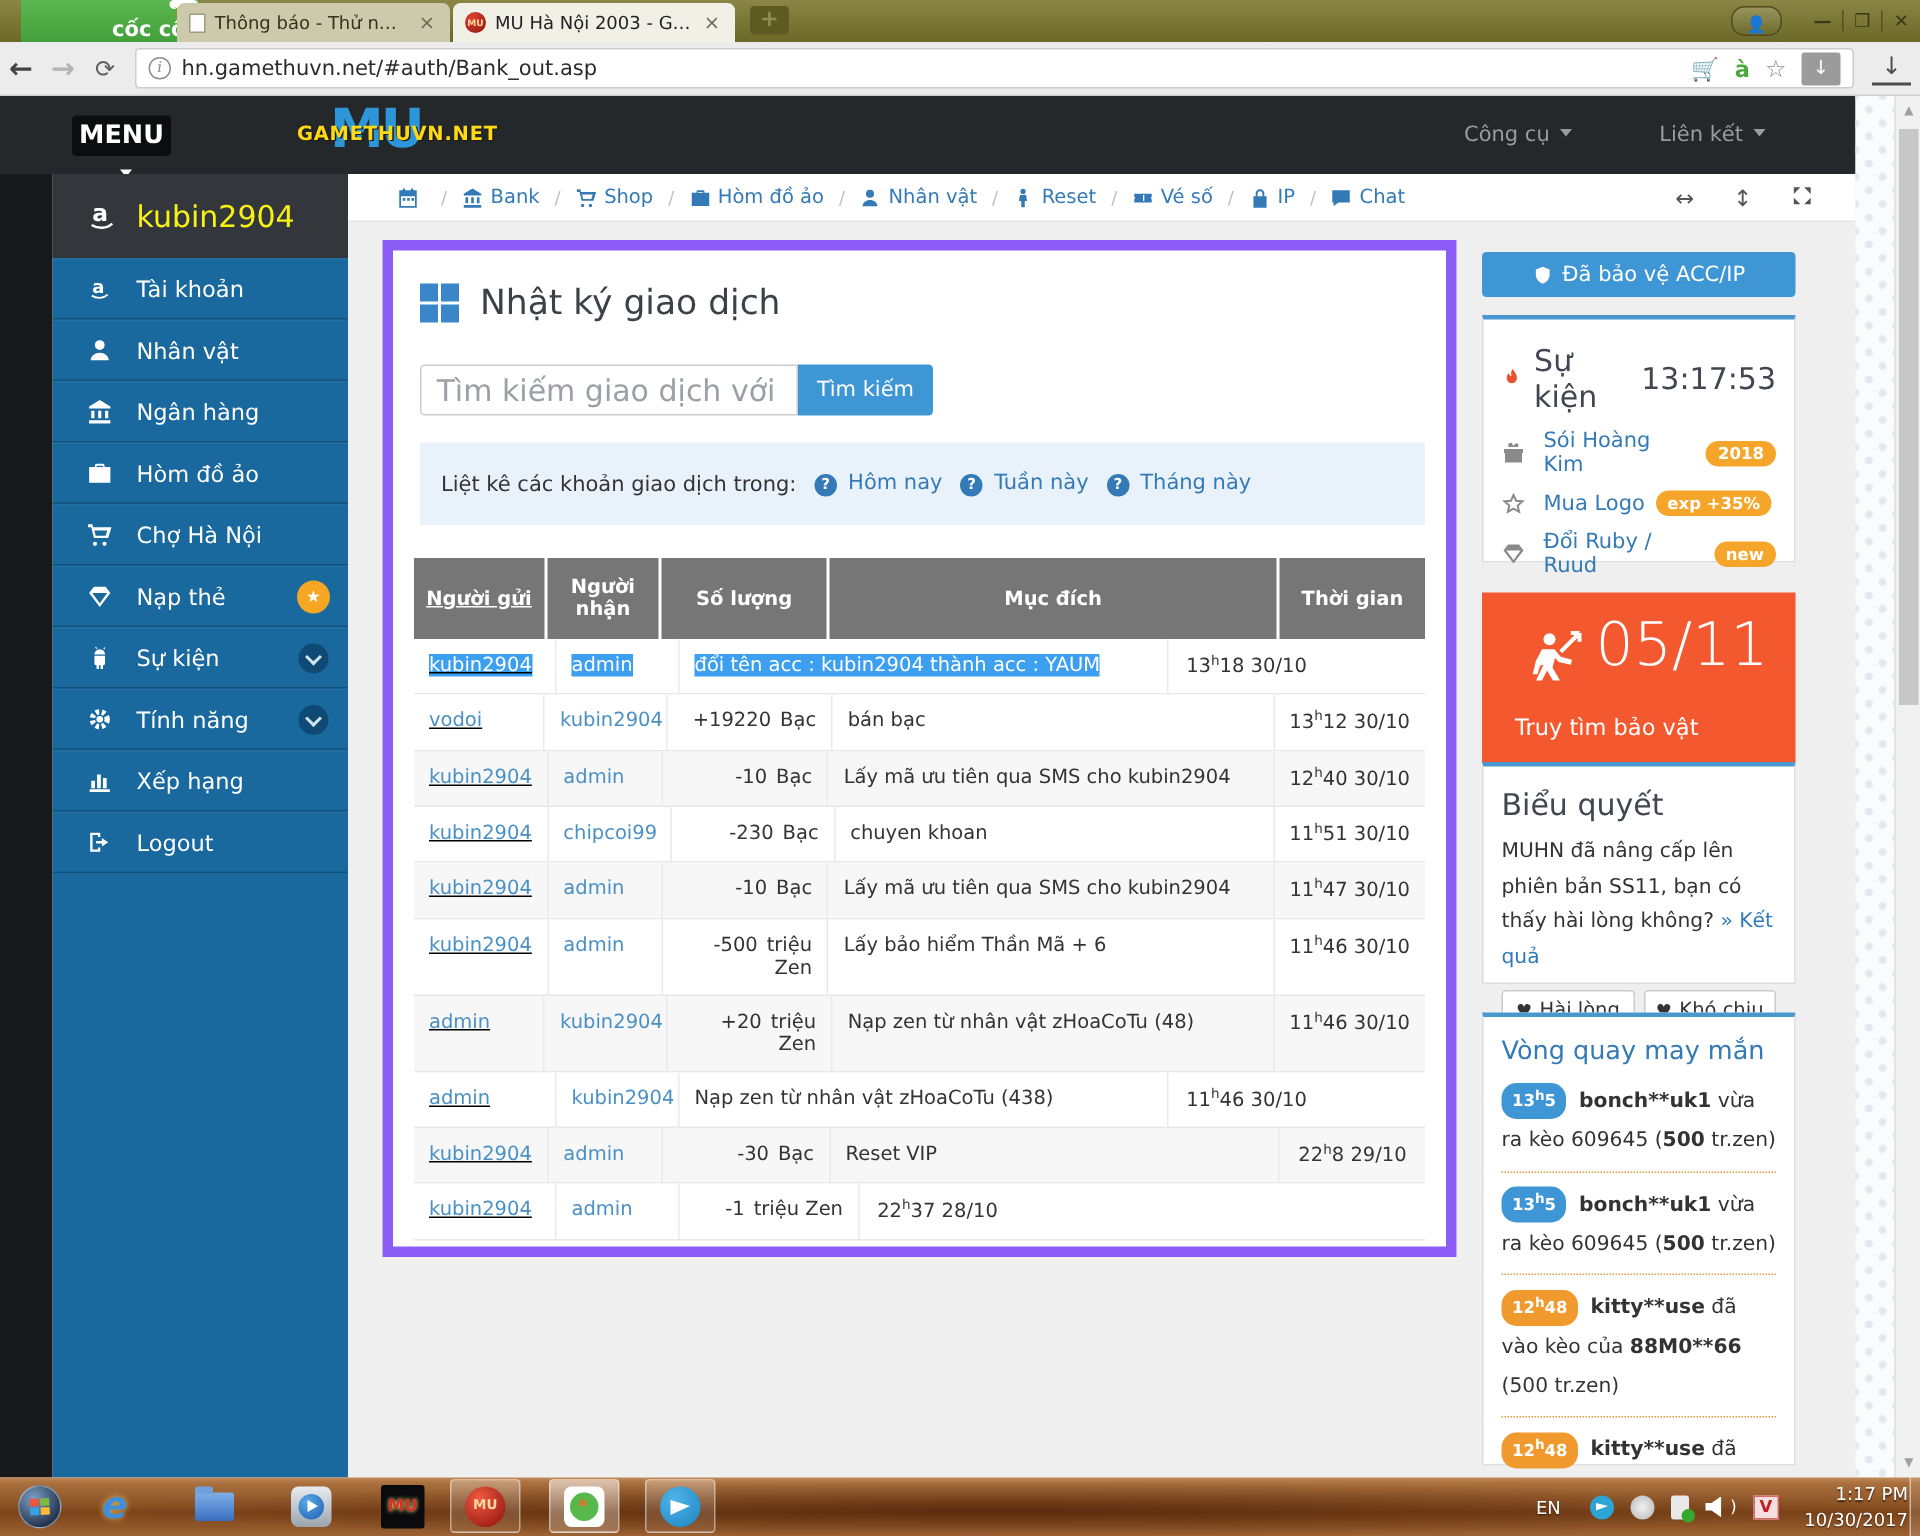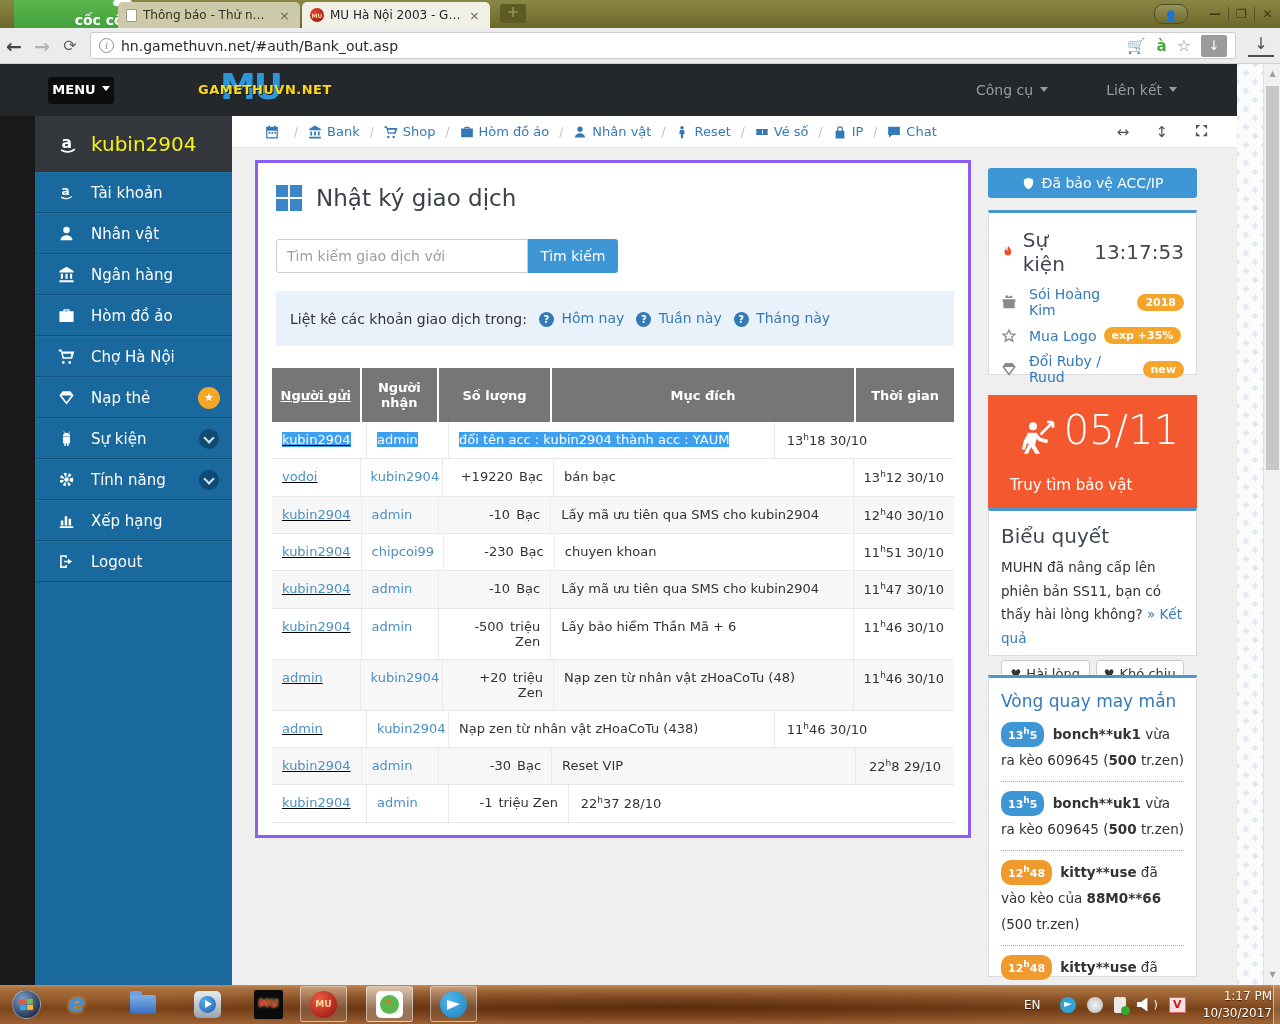--- a/index.html
+++ b/index.html
@@ -44,21 +44,21 @@
   .cart-g { color:#4aa83e; font-size:15px; }
   .a-letter { color:#4aa83e; font-size:15px; font-weight:bold; }
   .star-o { color:#8a8a8a; font-size:16px; }
   .dl-btn { width:26px; height:22px; background:#9b9b9b; border-radius:2px; color:#fff; text-align:center; line-height:21px; font-size:13px; }
   .dl-out { margin-left:12px; width:26px; text-align:center; color:#4d4d4d; font-size:16px; border-bottom:2px solid #4d4d4d; line-height:18px; height:22px; }
 
   
   .viewport { position:absolute; left:0; top:64px; width:1280px; height:921px; background:#efefef; }
   .left-strip { position:absolute; left:0; top:0; width:35px; height:921px; background:#17191b; }
   .site-header { position:absolute; left:0; top:0; width:1237px; height:52px; background:#24282b; }
-  .menu-btn { position:absolute; left:48px; top:13px; width:66px; height:27px; background:#0b0d0e; border-radius:3px; color:#fff; font-size:13px; font-weight:bold; text-align:center; line-height:26px; }
+  .menu-btn { position:absolute; left:48px; top:13px; width:66px; height:27px; background:#0b0d0e; border-radius:3px; color:#fff; font-size:17px; font-weight:bold; text-align:center; line-height:26px; }
   .menu-btn::after { content:""; display:inline-block; margin-left:6px; border:4px solid transparent; border-top:5px solid #fff; vertical-align:-1px; }
   .logo { position:absolute; left:198px; top:4px; width:130px; height:44px; }
   .logo-mu { position:absolute; left:22px; top:-2px; color:#2d96d8; font-size:36px; font-weight:bold; letter-spacing:-2px; }
   .logo-text { position:absolute; left:0; top:14px; color:#ffd913; font-size:13px; font-weight:bold; letter-spacing:.5px; text-shadow:1px 1px 0 #1a1a1a; }
   .hdr-links { position:absolute; right:60px; top:0; height:52px; display:flex; gap:58px; align-items:center; }
   .hdr-link { color:#9b9b9b; font-size:14px; }
   .hdr-link::after { content:""; display:inline-block; margin-left:7px; border:4px solid transparent; border-top:5px solid #9b9b9b; vertical-align:-1px; }
 
   
   .sidebar { position:absolute; left:35px; top:52px; width:197px; height:869px; background:#19689e; }
@@ -74,27 +74,27 @@
 
   
   .bread { position:absolute; left:232px; top:52px; width:1005px; height:32px; background:#fff; border-bottom:1px solid #e3e3e3; display:flex; align-items:center; padding-left:33px; }
   .bc-item { display:flex; align-items:center; font-size:13px; color:#337ab7; }
   .bc-item .ic { width:14px; height:14px; margin-right:5px; color:#337ab7; }
   .bc-sep { color:#c0c0c0; margin:0 10px; font-size:12px; }
   .bc-tools { position:absolute; right:28px; display:flex; gap:26px; color:#555; font-size:15px; }
 
   
   .content { position:absolute; left:232px; top:84px; width:1005px; height:837px; background:#efefef; }
-  .card { position:absolute; left:23px; top:12px; width:716px; height:678px; background:#fff; border:3px solid #8b5cf6; padding:14px; }
+  .card { position:absolute; left:23px; top:12px; width:716px; height:678px; background:#fff; border:7px solid #8b5cf6; padding:14px; }
   .card-title { display:flex; align-items:center; gap:14px; margin:8px 0 2px 4px; }
   .win-ico { width:26px; height:26px; display:grid; grid-template-columns:12px 12px; grid-template-rows:12px 12px; gap:2px; }
   .win-ico span { background:#3a86c8; }
   .h1 { font-size:23px; color:#3a4149; font-weight:400; }
   .search-row { display:flex; margin:28px 0 0 4px; }
-  .search-input { width:252px; height:34px; border:1px solid #ccc; border-radius:3px 0 0 3px; padding:0 10px; font-size:14px; color:#333; font-family:inherit; }
+  .search-input { width:252px; height:34px; border:1px solid #ccc; border-radius:3px 0 0 3px; padding:0 10px; font-size:20px; color:#333; font-family:inherit; }
   .search-input::placeholder { color:#9aa0a6; }
   .search-btn { width:90px; height:34px; background:#3f96d4; border:none; color:#fff; font-size:14px; border-radius:0 3px 3px 0; font-family:inherit; }
   .info-bar { margin:18px 0 0 4px; background:#e9f2fa; padding:19px 14px; font-size:14px; color:#333; display:flex; align-items:center; flex-wrap:wrap; gap:4px; }
   .q-ic { display:inline-block; width:15px; height:15px; border-radius:50%; background:#337ab7; color:#fff; font-size:10px; font-weight:bold; text-align:center; line-height:15px; margin:0 3px 0 8px; }
   .f-link { color:#337ab7; }
   
   .tbl { margin-top:22px; font-size:13px; }
   .trow, .thead { display:flex; }
   .thead { background:#767676; color:#fff; font-weight:bold; }
   .thead .tc { display:flex; align-items:center; justify-content:center; text-align:center; min-height:54px; border-right:2px solid #fff; padding:4px 8px; }

